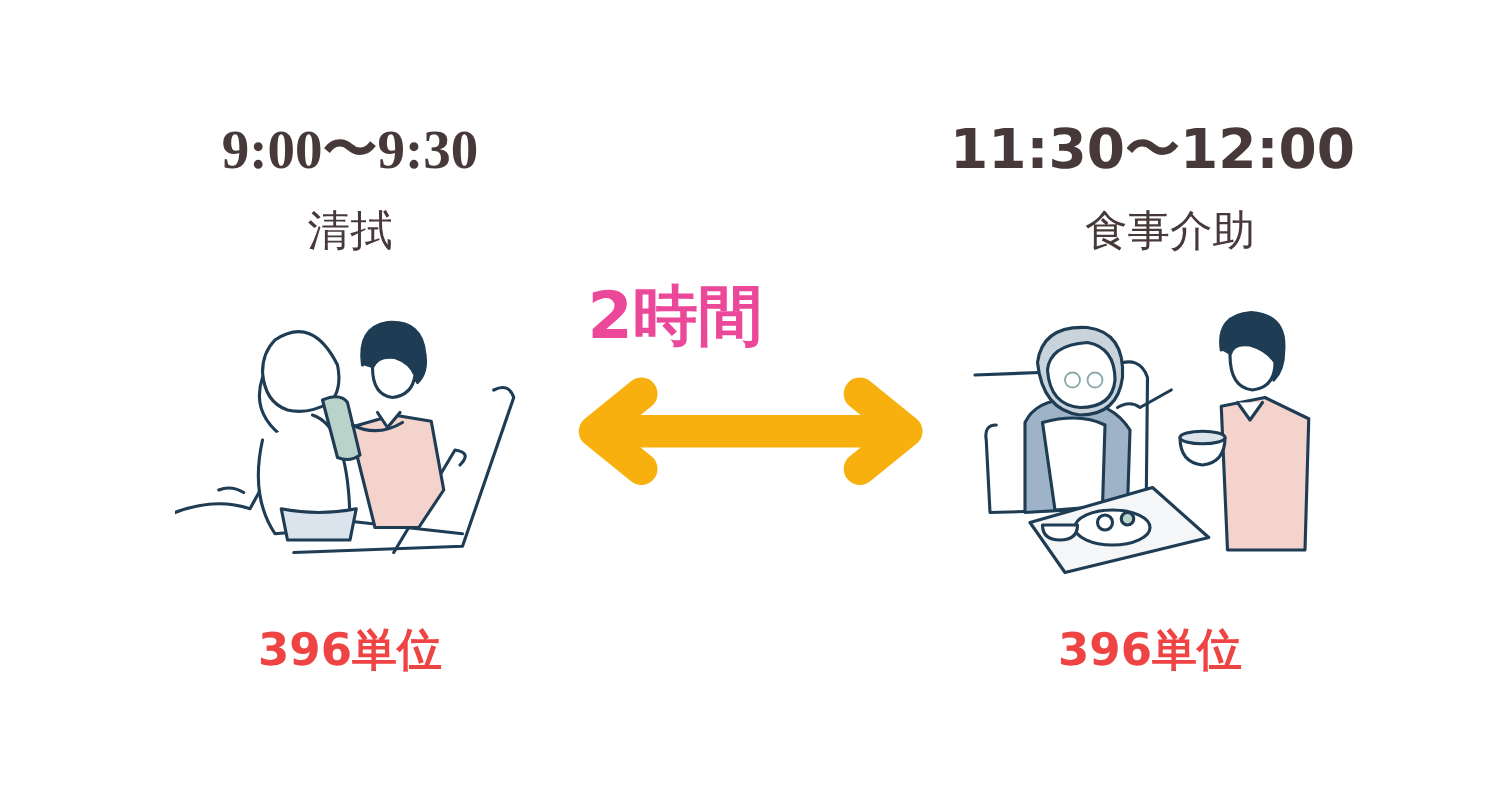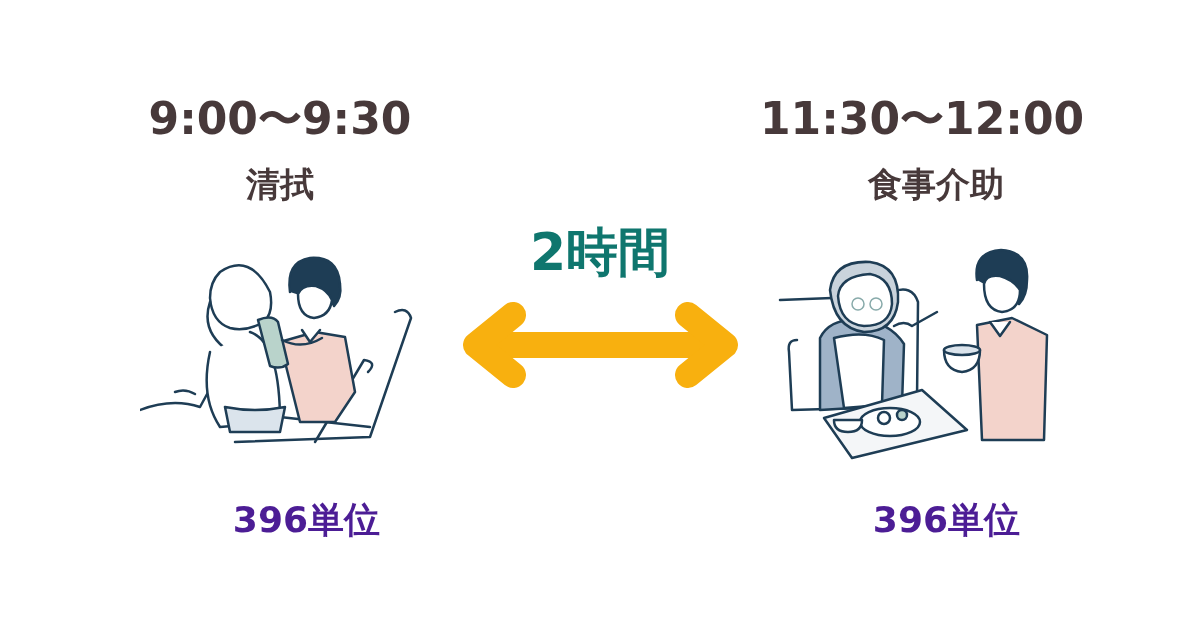--- a/index.html
+++ b/index.html
@@ -1,27 +1,27 @@
 <!DOCTYPE html>
 <html><head>
 <meta charset="utf-8">
 <style>
   html,body{margin:0;padding:0;}
   body{width:1200px;height:630px;background:#ffffff;position:relative;overflow:hidden;
        font-family:"DejaVu Sans","Liberation Sans",sans-serif;}
   .time{position:absolute;font-weight:bold;color:#47393a;font-size:44px;letter-spacing:0px;text-align:center;white-space:nowrap;}
-  .task{position:absolute;font-weight:bold;color:#47393a;font-size:34px;text-align:center;white-space:nowrap;}
-  .units{position:absolute;font-weight:bold;color:#4c1d95;font-size:36px;text-align:right;white-space:nowrap;}
-  .duration{position:absolute;font-weight:bold;color:#0f766e;font-size:52px;text-align:center;white-space:nowrap;}
+  .task{position:absolute;font-weight:normal;color:#47393a;font-size:34px;text-align:center;white-space:nowrap;}
+  .units{position:absolute;font-weight:bold;color:#ef4444;font-size:36px;text-align:center;white-space:nowrap;}
+  .duration{position:absolute;font-weight:bold;color:#ec4899;font-size:52px;text-align:left;white-space:nowrap;}
   .illus{position:absolute;}
 </style>
 </head>
 <body>
 
-<div class="time" style="left:140px;top:90px;width:280px;">9:00〜9:30</div>
+<div class="time" style="left:140px;top:90px;width:280px;font-family:Liberation Serif, serif;">9:00〜9:30</div>
 <div class="task" style="left:180px;top:162px;width:200px;">清拭</div>
 
 <svg class="illus" style="left:140px;top:232px;" width="280" height="230" viewBox="0 0 280 230" fill="none" stroke="#1e3d55" stroke-width="2.5" stroke-linecap="round" stroke-linejoin="round">
 
   <path d="M255 80 q12 -6 16 6 L230 205 L95 210"></path>
   <path d="M228 140 q10 -10 -4 -12 L175 210" fill="#fff"></path>
   <path d="M140 185 L230 195"></path>
 
   <path d="M150 60 q-4 -30 20 -34 q28 -2 30 26 q2 14 -6 22" fill="#1e3d55"></path>
   <path d="M158 62 q0 22 16 24 q16 -2 18 -18 q-4 -10 -16 -14 q-14 -2 -18 8z" fill="#fff"></path>

